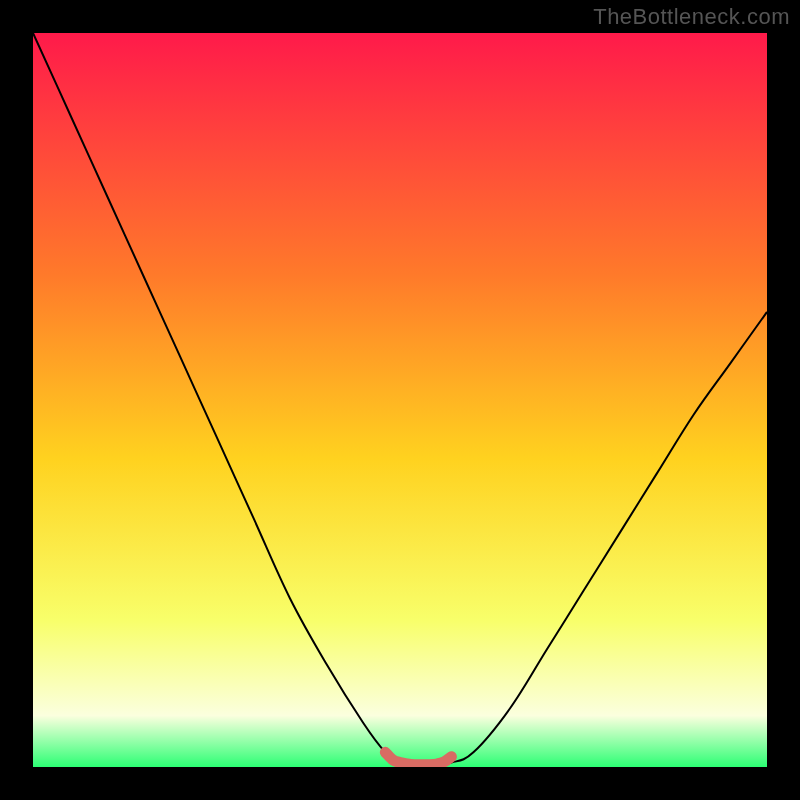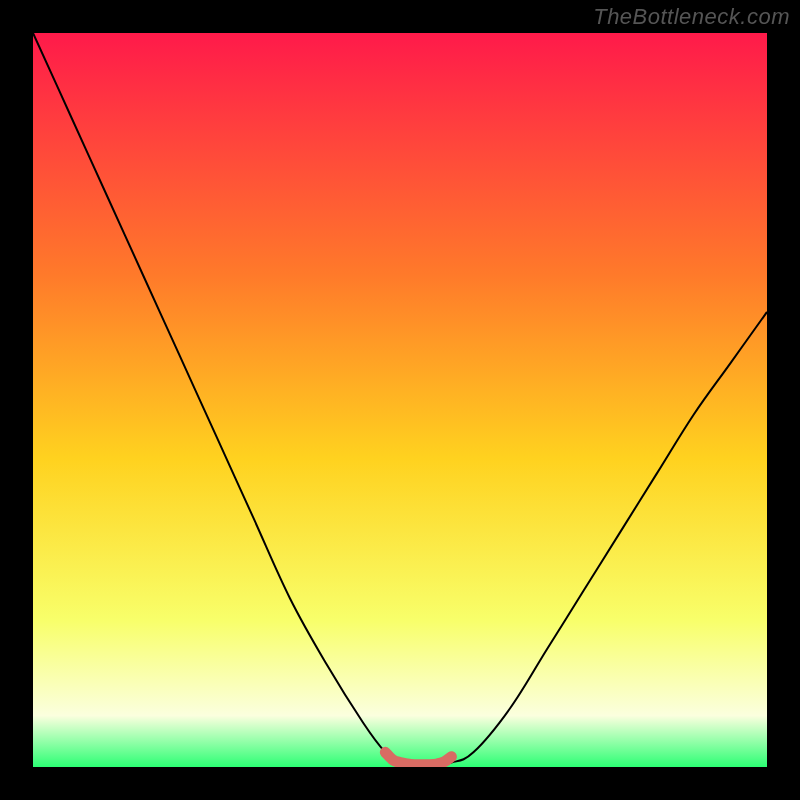--- a/index.html
+++ b/index.html
@@ -9,21 +9,20 @@
     height: 800px;
     background: #000;
     font-family: Arial, Helvetica, sans-serif;
     overflow: hidden;
   }
   .frame {
     position: relative;
     width: 800px;
     height: 571px;
     background: #000;
-    font-style: italic;
   }
   .watermark {
     position: absolute;
     top: 4px;
     right: 10px;
     color: #555;
     font-size: 22px;
     letter-spacing: 0.5px;
     z-index: 50;
   }

